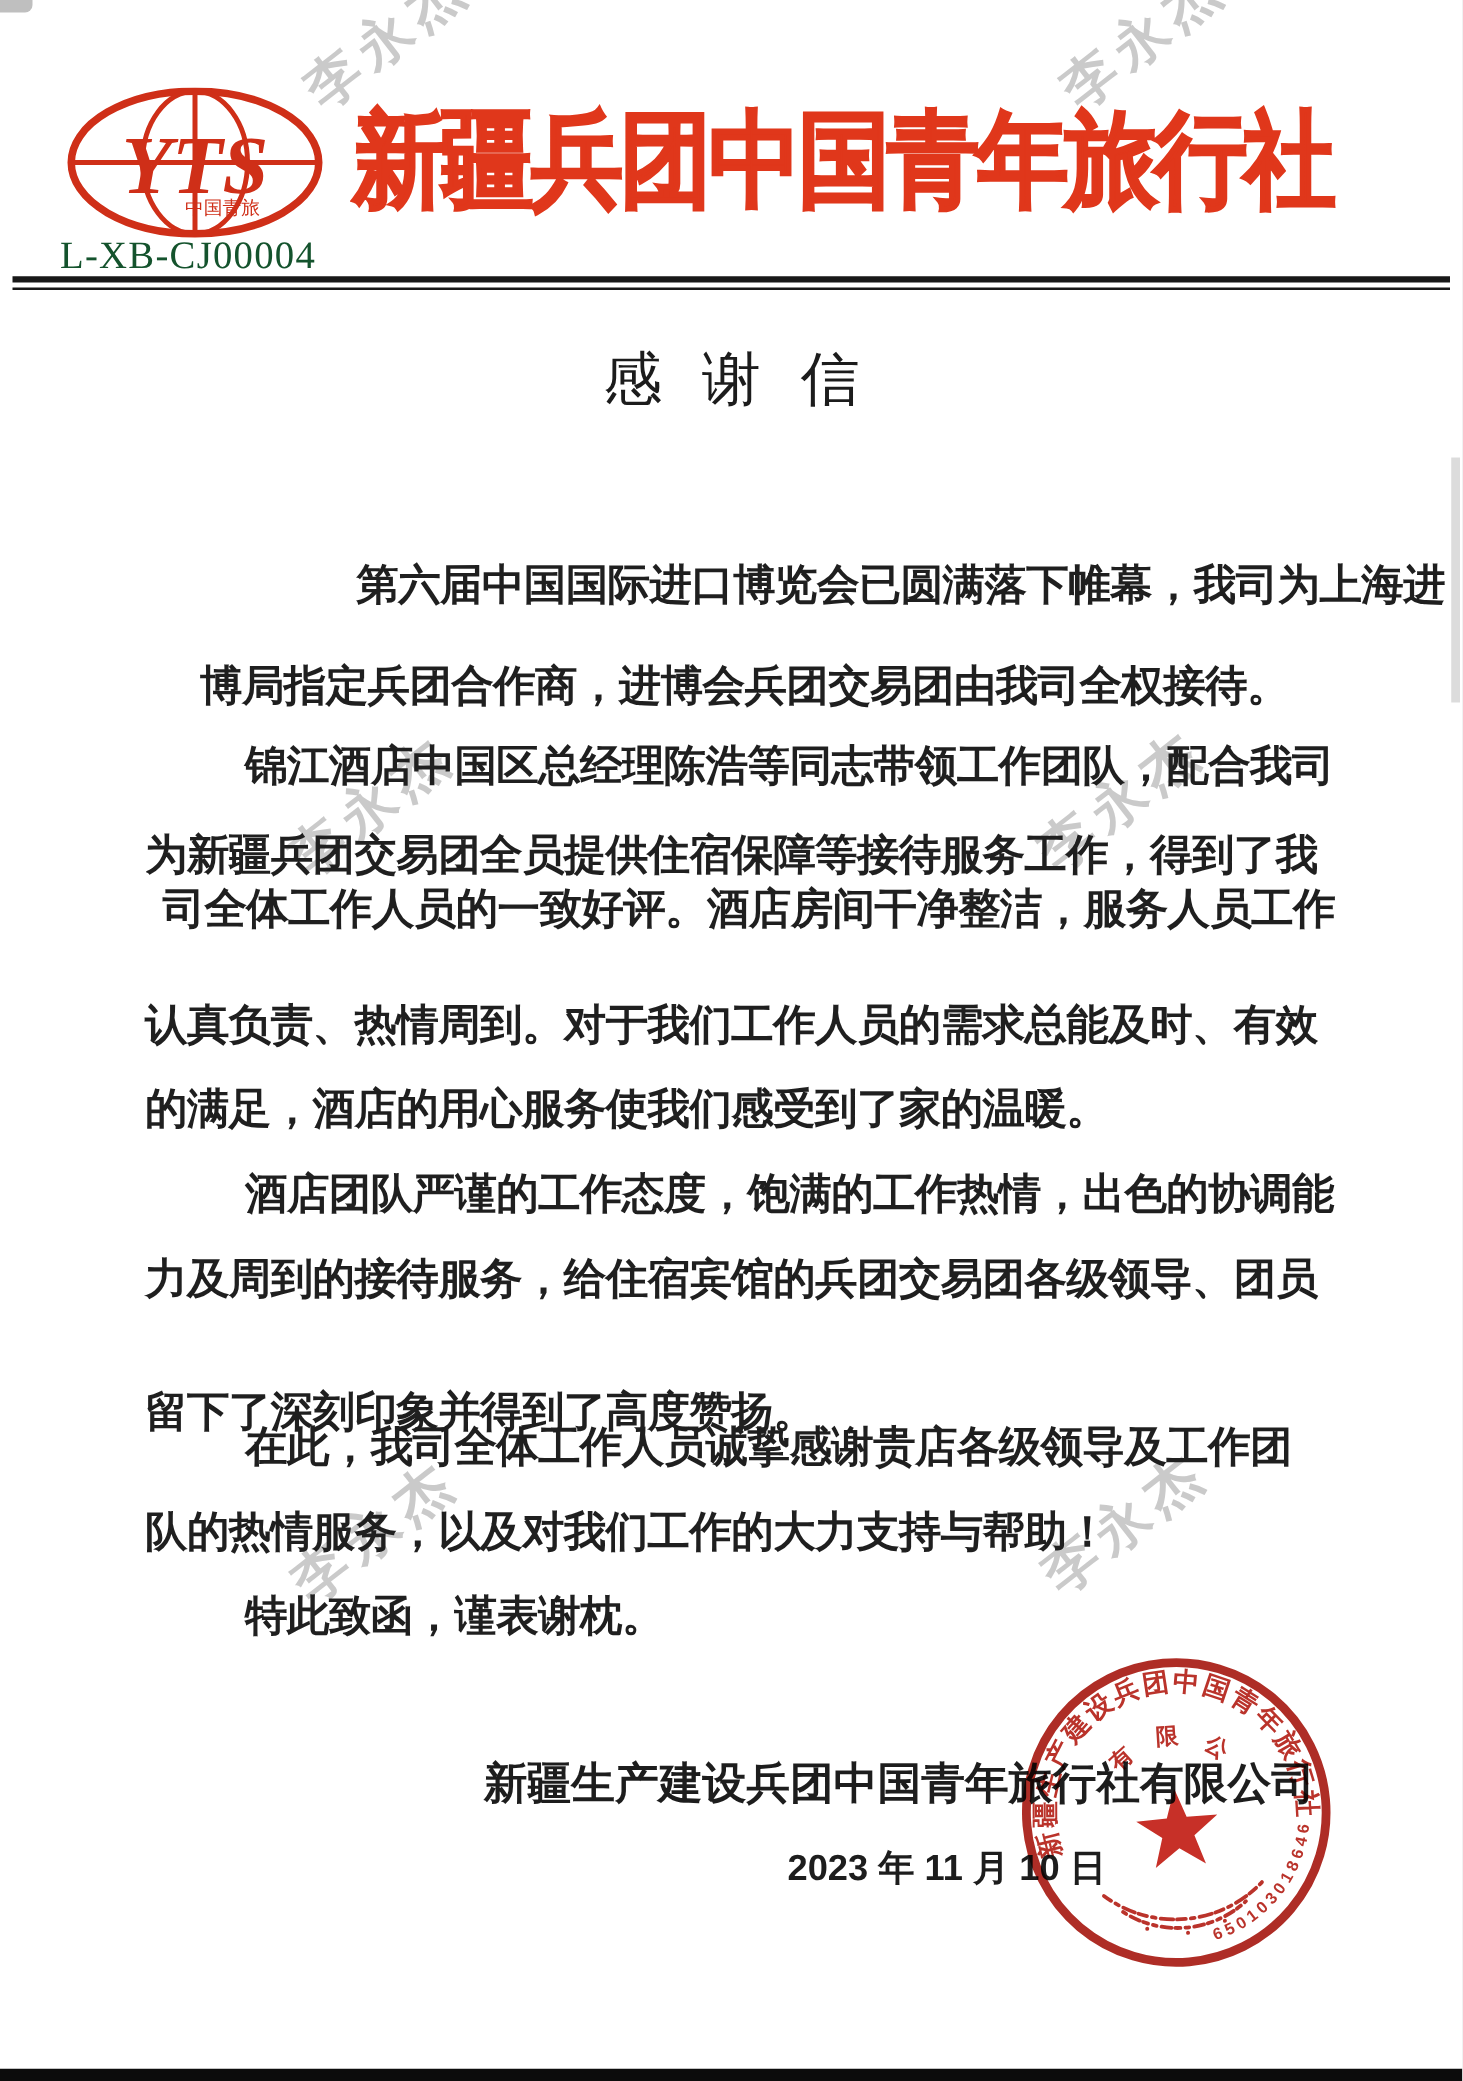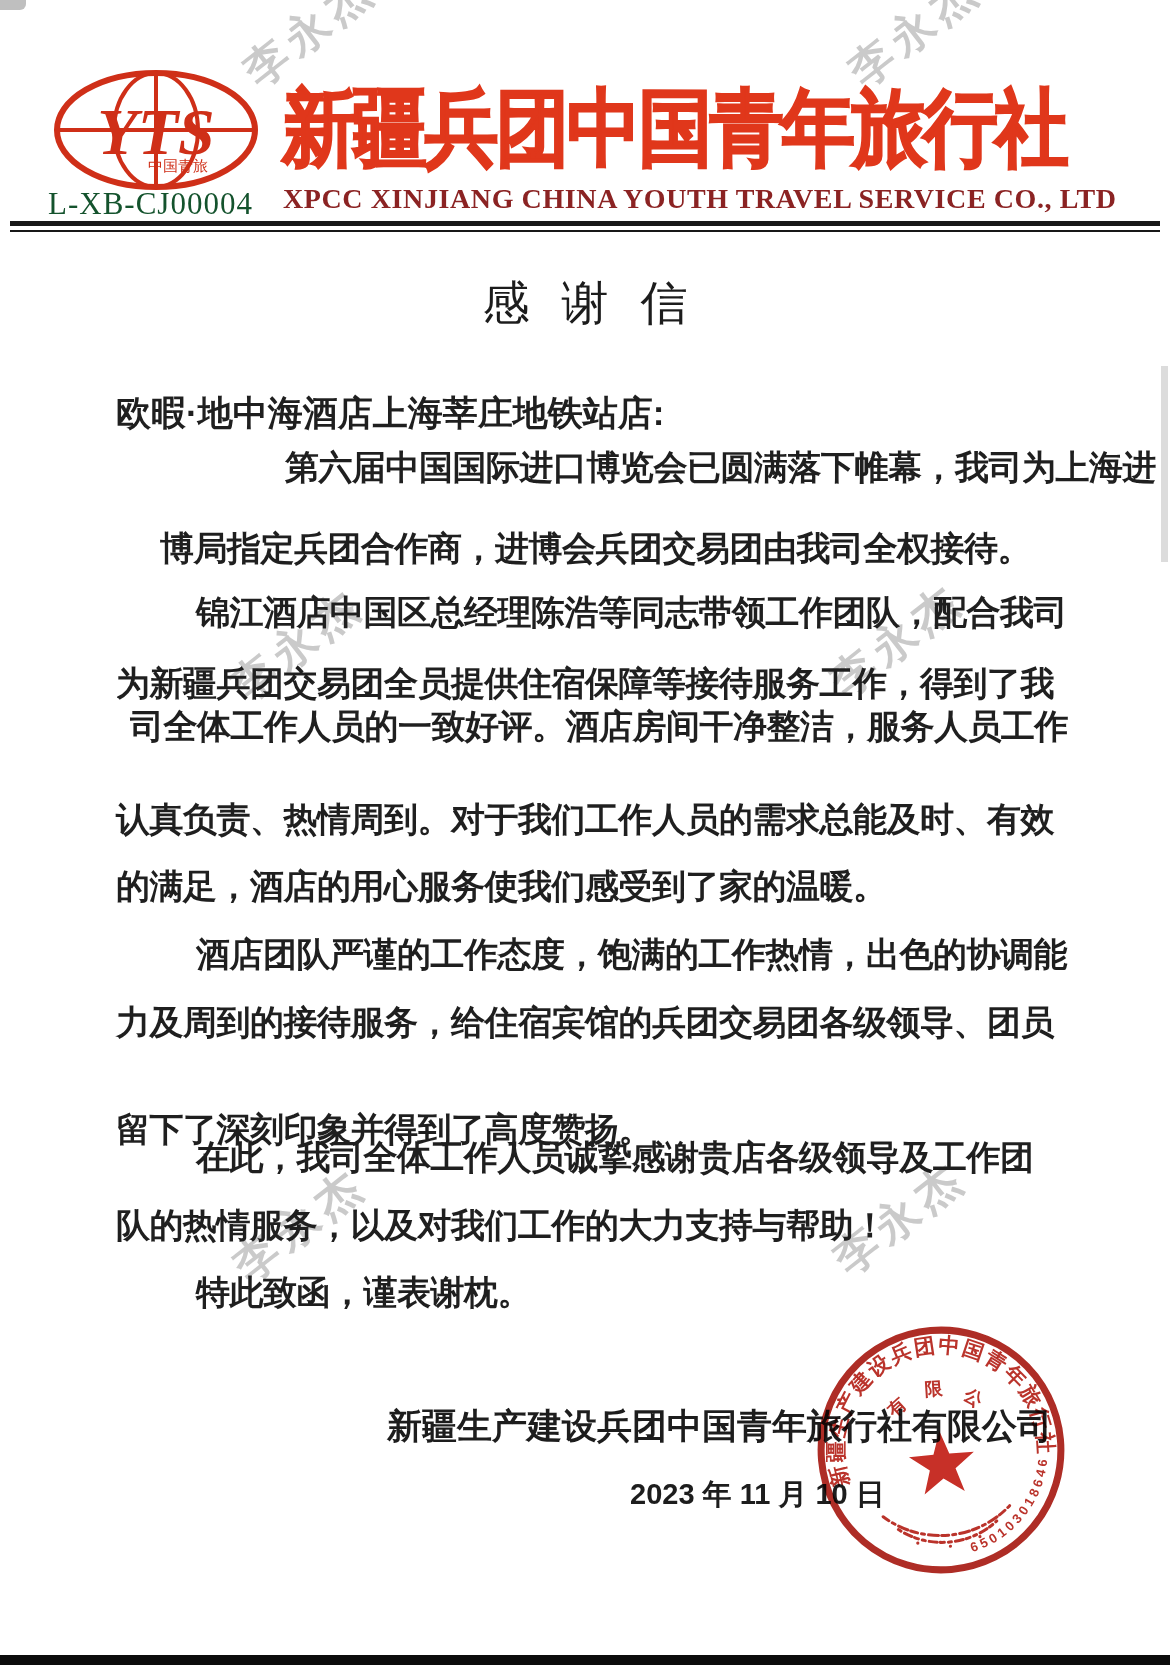--- a/index.html
+++ b/index.html
@@ -71,25 +71,23 @@
   <svg id="logo" width="212" height="122" viewBox="0 0 212 122">
     <ellipse cx="106" cy="60" rx="99" ry="57" fill="none" stroke="#cf2f18" stroke-width="6"></ellipse>
     <ellipse cx="106" cy="60" rx="42" ry="57" fill="none" stroke="#cf2f18" stroke-width="4"></ellipse>
     <line x1="106" y1="3" x2="106" y2="117" stroke="#cf2f18" stroke-width="4"></line>
     <line x1="7" y1="60" x2="205" y2="60" stroke="#cf2f18" stroke-width="4"></line>
     <text x="106" y="84" text-anchor="middle" font-size="66" font-weight="bold" font-style="italic" fill="#cf2f18" font-family="Liberation Serif, serif">YTS</text>
     <text x="128" y="101" text-anchor="middle" font-size="15" fill="#cf2f18" font-family="Liberation Sans, sans-serif">中国青旅</text>
   </svg>
   <div id="license">L-XB-CJ00004</div>
   <div id="title-cn">新疆兵团中国青年旅行社</div>
-  <div id="title-en">XPCC XINJIANG CHINA YOUTH TRAVEL SERVICE CO., LTD</div>
   <div id="head-rule"></div>
 
   <div id="letter-title">感谢信</div>
-  <div id="recipient">欧暇·地中海酒店上海莘庄地铁站店:</div>
   <div id="body-lines">
       <div class="bodyline ind" style="top: 445px; text-align: right;">第六届中国国际进口博览会已圆满落下帷幕，我司为上海进</div>
       <div class="bodyline" style="top: 526px; margin-left: 44px;">博局指定兵团合作商，进博会兵团交易团由我司全权接待。</div>
       <div class="bodyline ind" style="top: 590px;">锦江酒店中国区总经理陈浩等同志带领工作团队，配合我司</div>
       <div class="bodyline" style="top: 661px;">为新疆兵团交易团全员提供住宿保障等接待服务工作，得到了我</div>
       <div class="bodyline" style="top: 704px; margin-left: 14px;">司全体工作人员的一致好评。酒店房间干净整洁，服务人员工作</div>
       <div class="bodyline" style="top: 797px;">认真负责、热情周到。对于我们工作人员的需求总能及时、有效</div>
       <div class="bodyline" style="top: 864px;">的满足，酒店的用心服务使我们感受到了家的温暖。</div>
       <div class="bodyline ind" style="top: 932px;">酒店团队严谨的工作态度，饱满的工作热情，出色的协调能</div>
       <div class="bodyline" style="top: 1000px;">力及周到的接待服务，给住宿宾馆的兵团交易团各级领导、团员</div>

